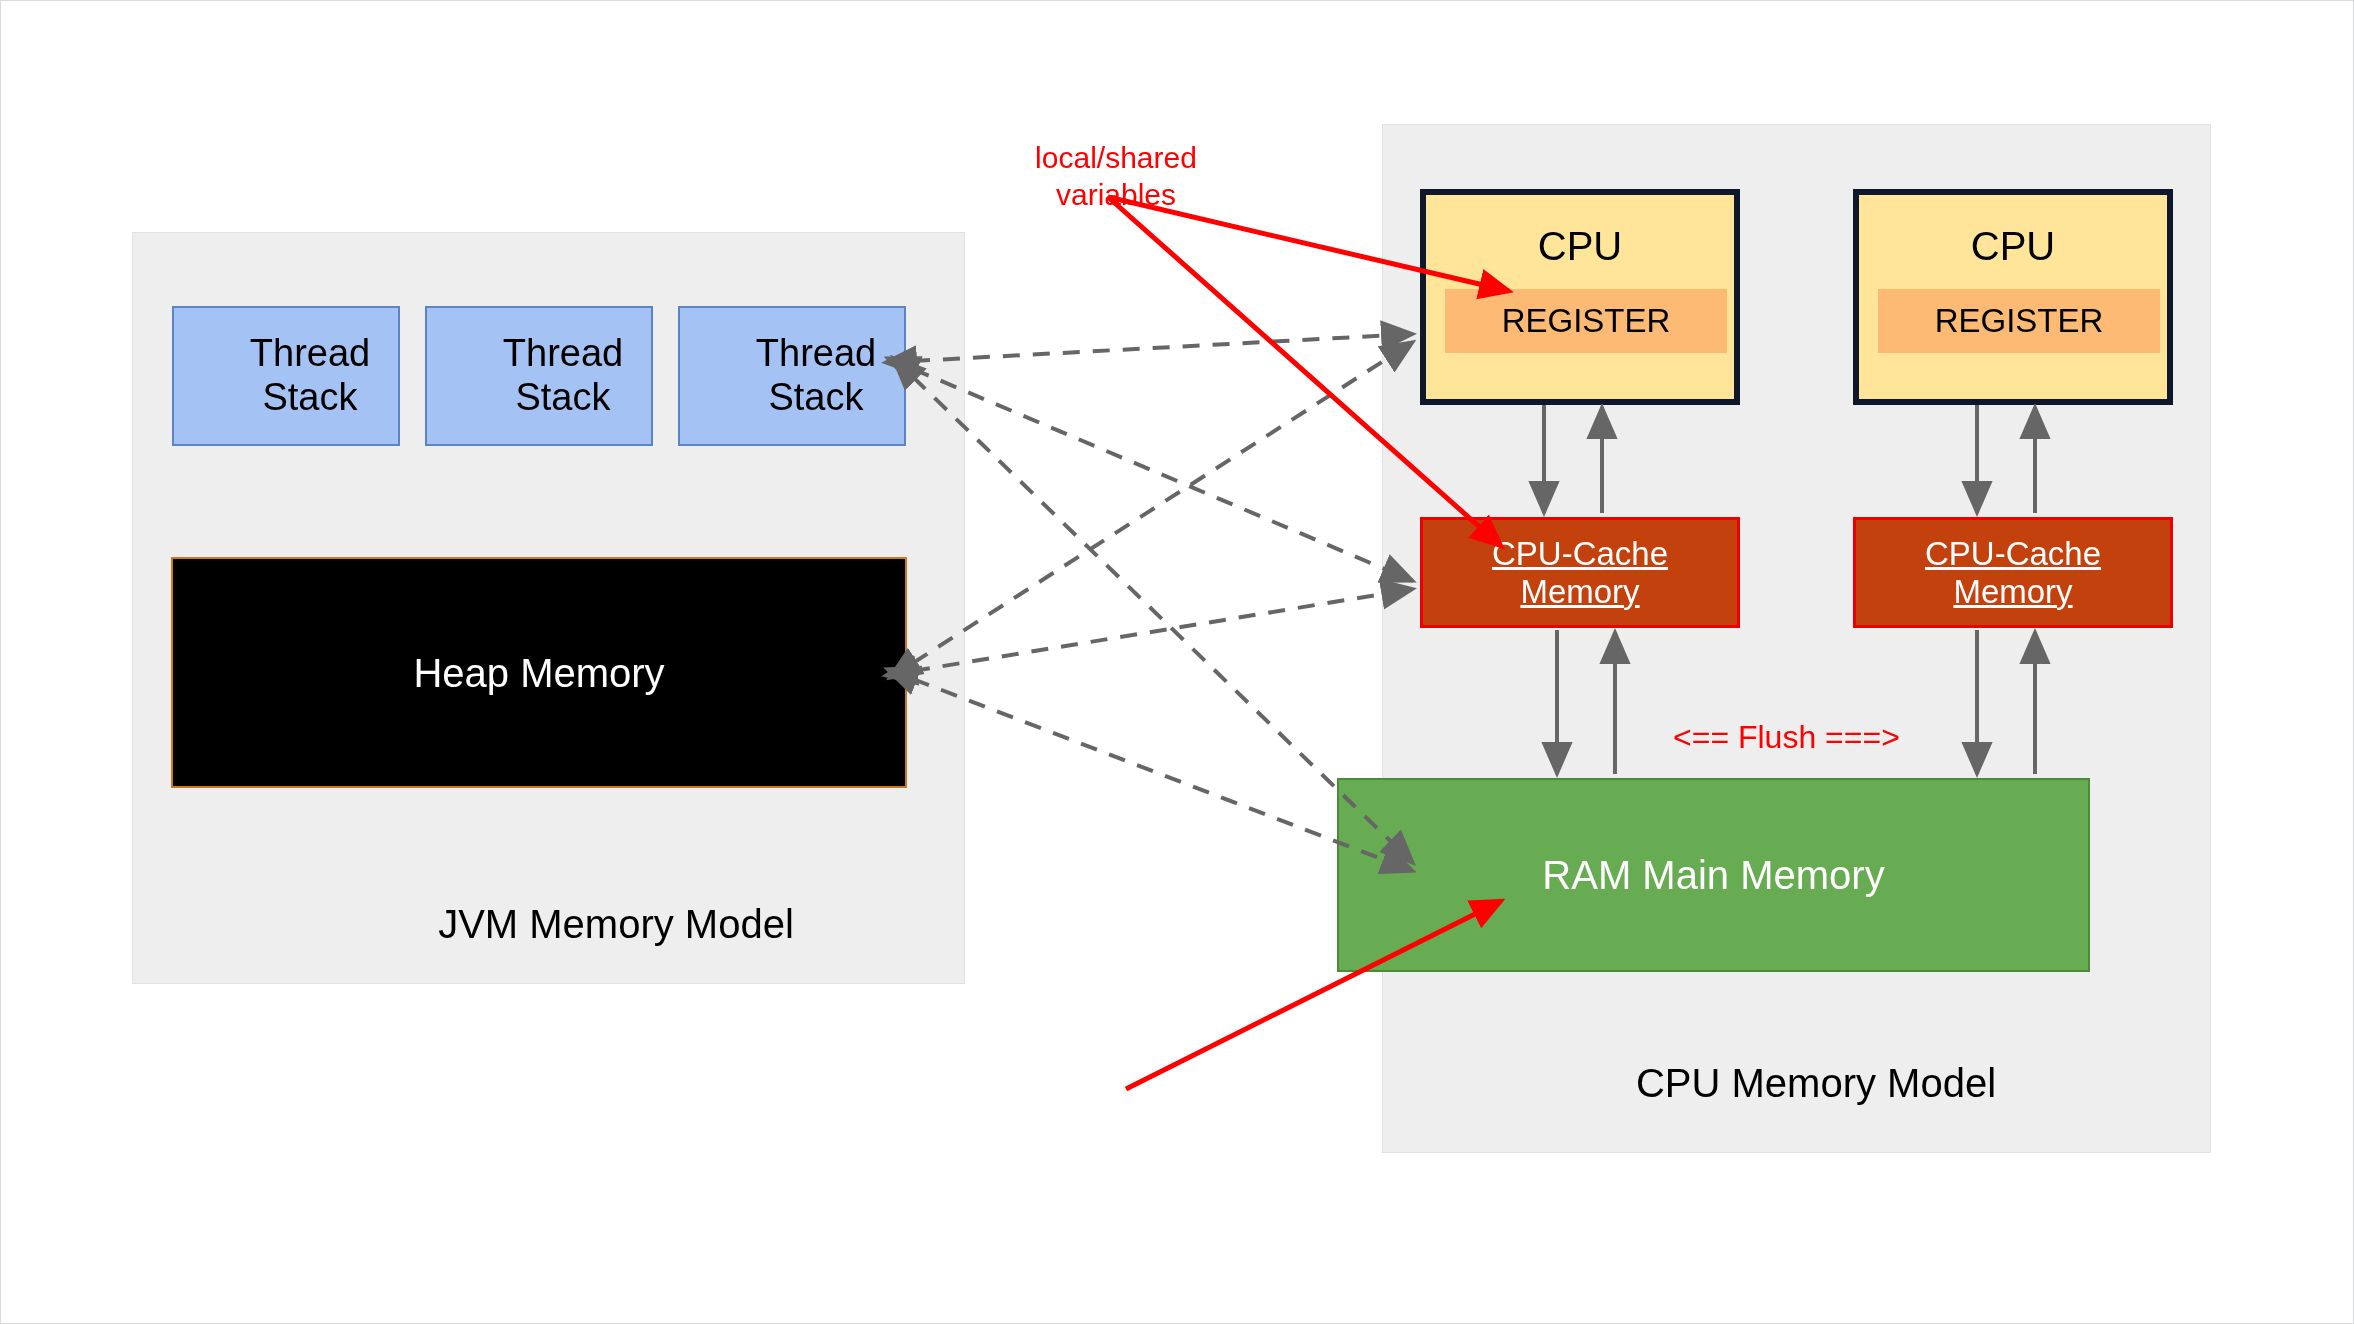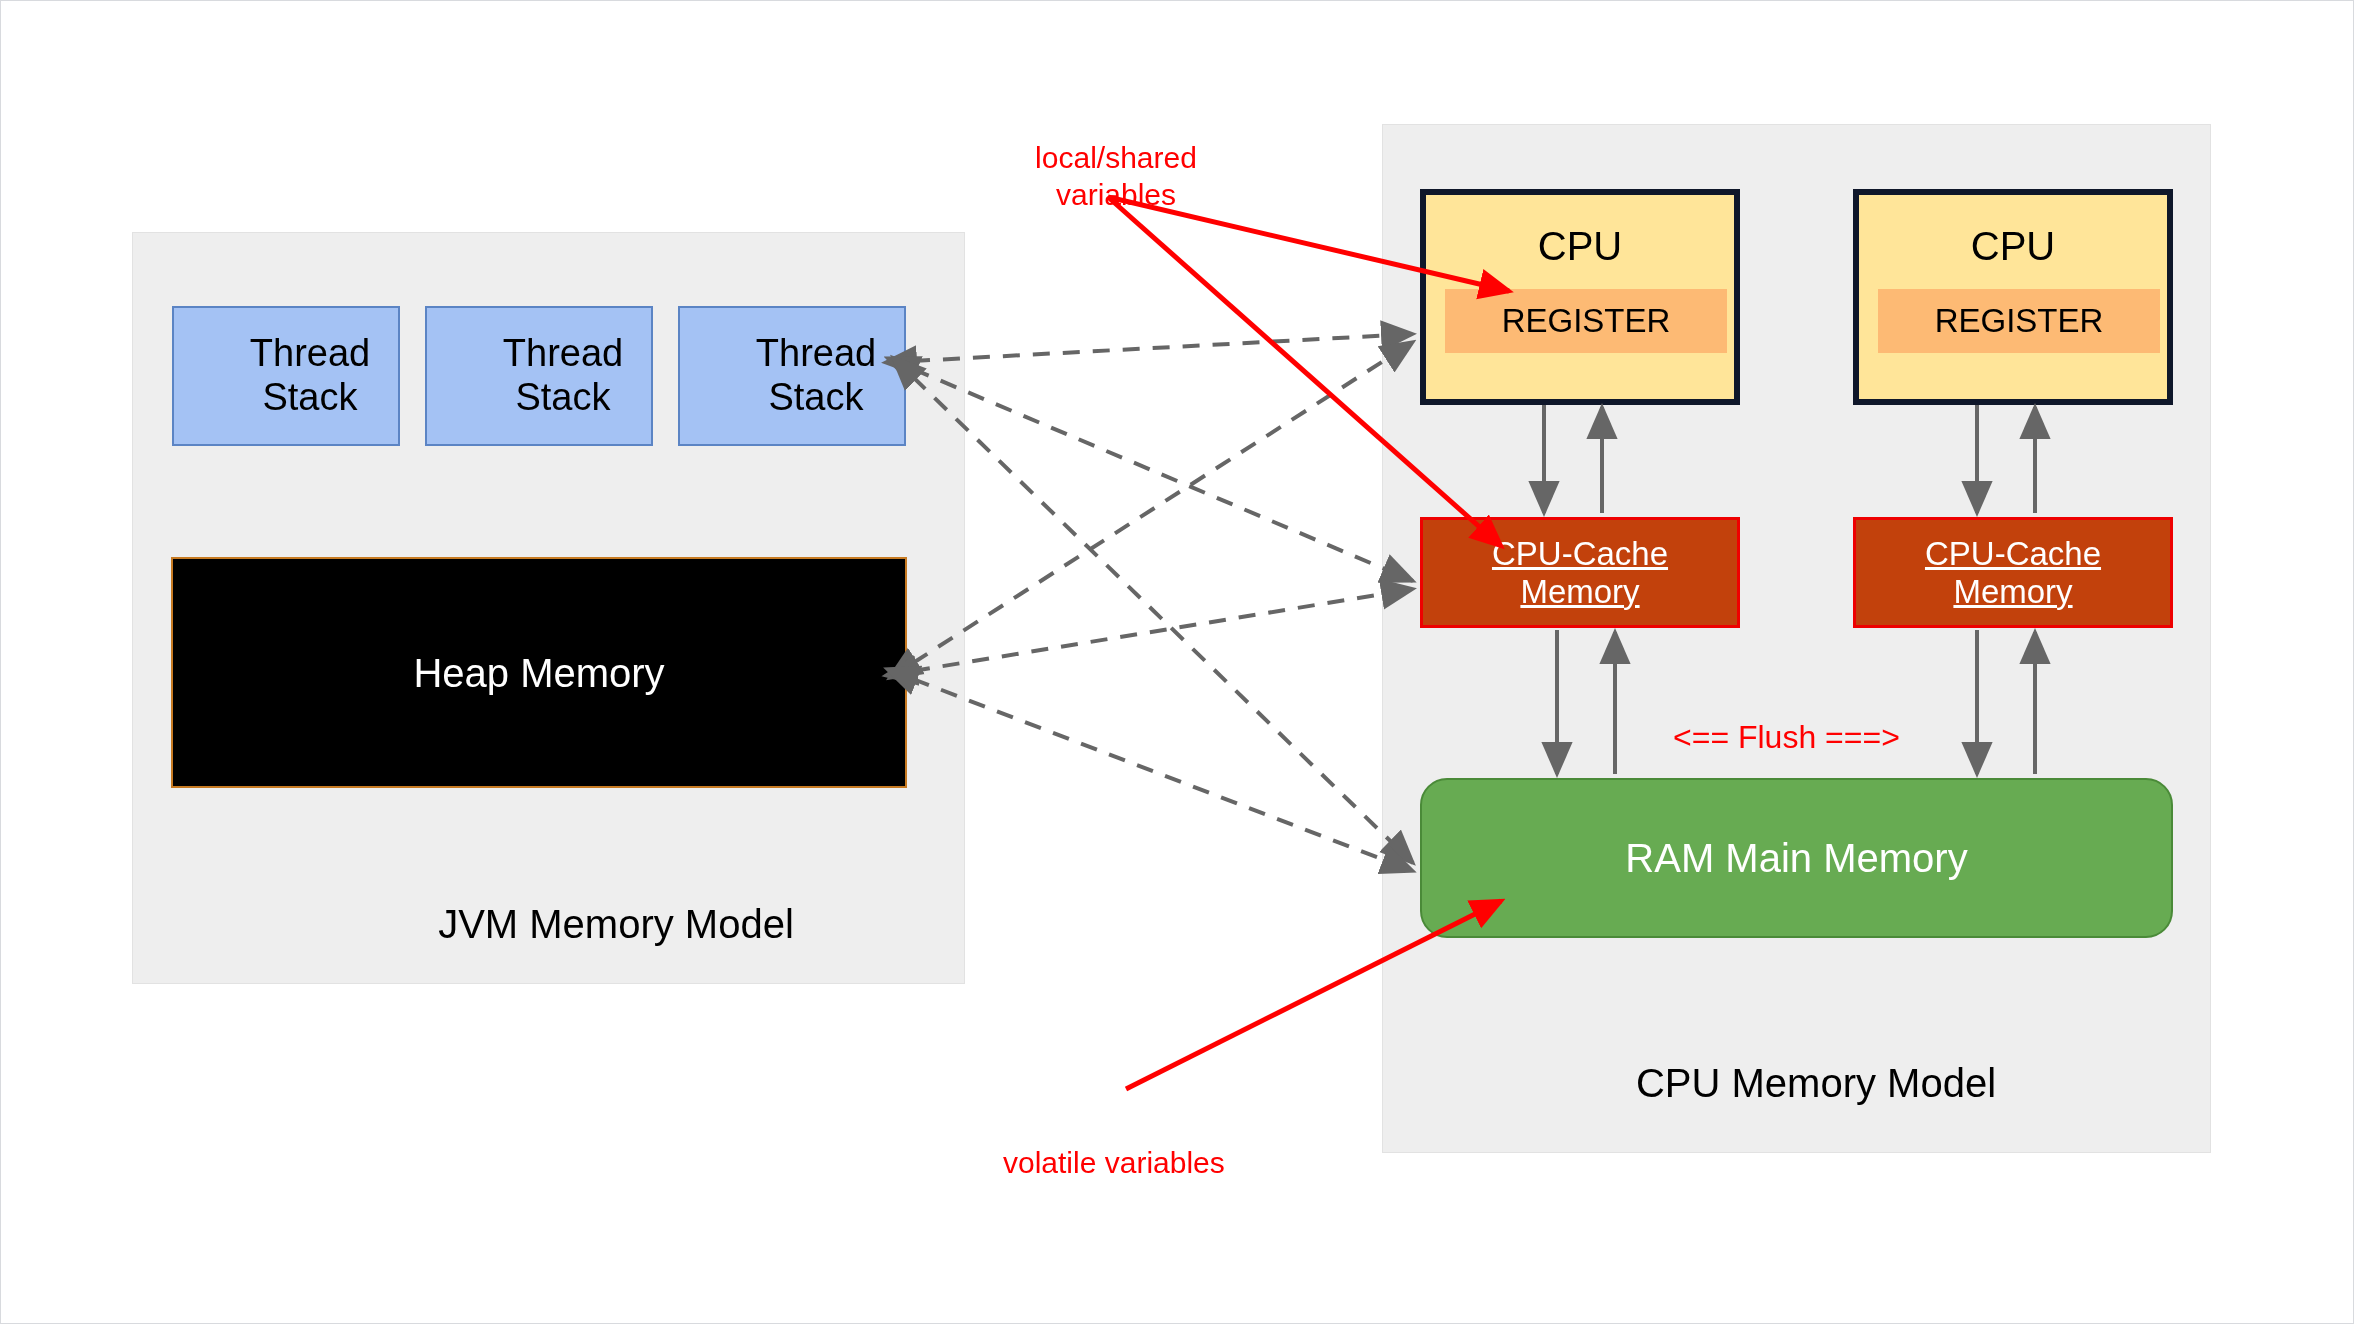--- a/index.html
+++ b/index.html
@@ -156,40 +156,37 @@
     <div class="cpu-title">CPU</div>
     <div class="register" style="left:19px; top:94px; width:282px; height:64px;">
       <span>REGISTER</span>
     </div>
   </div>
 
   <div class="box cache" style="left:1852px; top:516px; width:320px; height:111px;">
     <span><span>CPU-Cache</span><br><span>Memory</span></span>
   </div>
 
-  <div class="box ram" style="left:1419px; top:777px; width:753px; height:160px;border-radius:27px;">
+  <div class="box ram" style="left:1336px; top:777px; width:753px; height:194px;">
     <span>RAM Main Memory</span>
   </div>
 
   <div class="flush" style="left:1672px; top:718px;">
     <span>&lt;== Flush ===&gt;</span>
   </div>
 
   <div class="panel-label" style="left:1470px; top:1060px; width:690px;">
     <span>CPU Memory Model</span>
   </div>
 
   <div class="annot center" style="left:1000px; top:100px; width:230px;">
     <span>local/shared
 variables</span>
   </div>
 
-  <div class="annot" style="left:1002px; top:1105px; width:280px;">
-    <span>volatile variables</span>
-  </div>
 
   <svg id="svg-layer" viewBox="0 0 2354 1324" xmlns="http://www.w3.org/2000/svg">
     <defs>
       <marker id="grayHead" markerWidth="9" markerHeight="9" refX="8" refY="4.5" orient="auto" markerUnits="strokeWidth">
         <path d="M0,0.6 L9,4.5 L0,8.4 z" fill="#666666"></path>
       </marker>
       <marker id="grayHeadStart" markerWidth="9" markerHeight="9" refX="1" refY="4.5" orient="auto-start-reverse" markerUnits="strokeWidth">
         <path d="M0,0.6 L9,4.5 L0,8.4 z" fill="#666666"></path>
       </marker>
       <marker id="redHead" markerWidth="7" markerHeight="7" refX="6" refY="3.5" orient="auto" markerUnits="strokeWidth">

